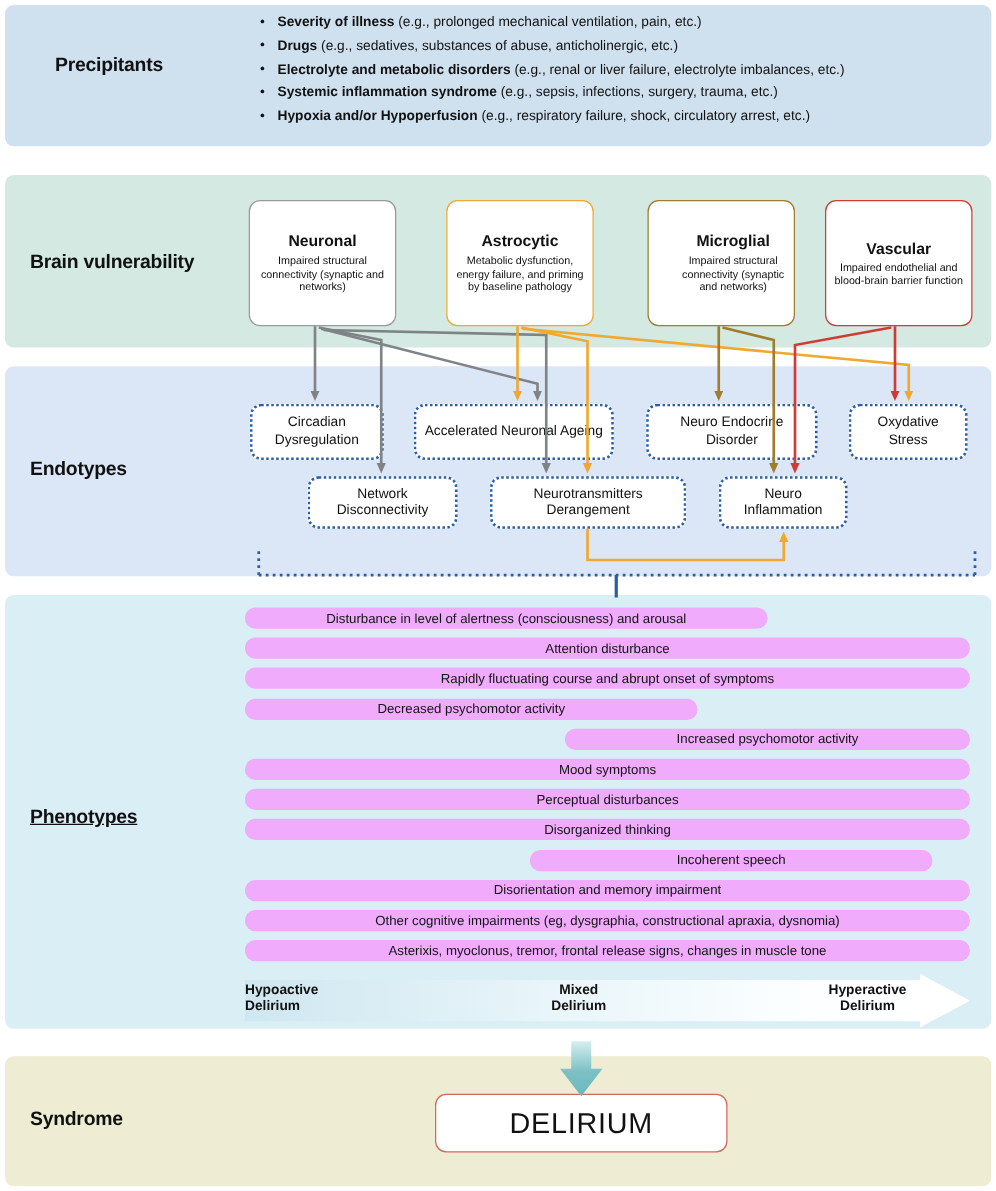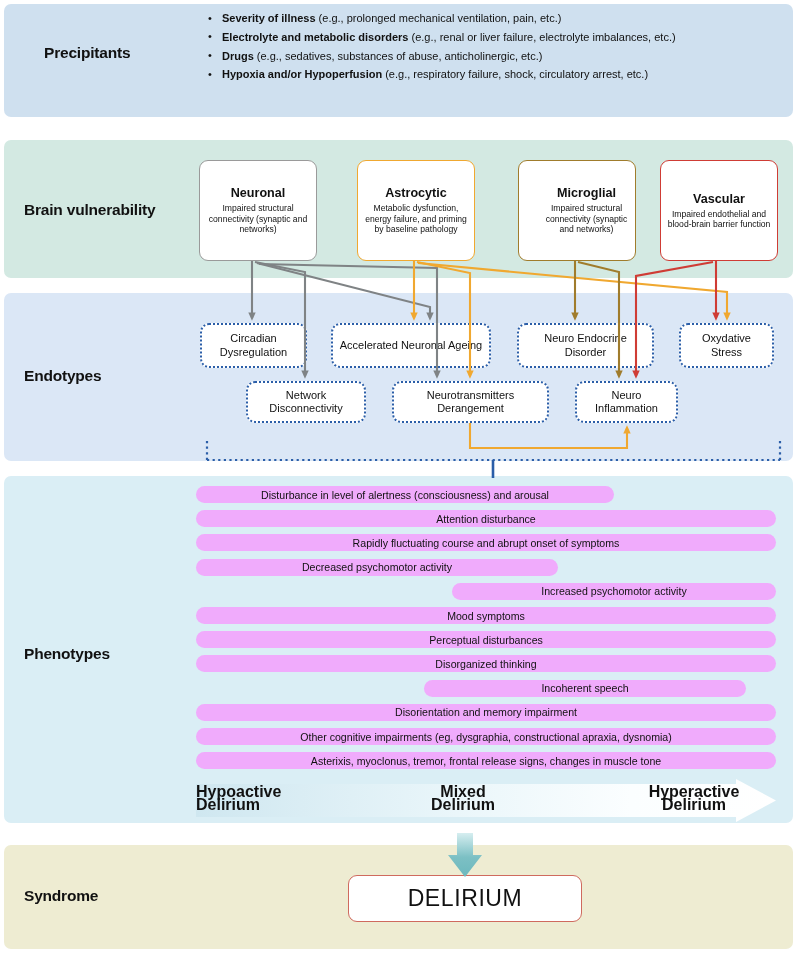--- a/index.html
+++ b/index.html
@@ -58,32 +58,32 @@
   #ebox-circadian{left:200px;top:323px;width:107px;height:45px;}
   #ebox-accelerated{left:331px;top:323px;width:160px;height:45px;}
   #ebox-neuroendocrine{left:517px;top:323px;width:137px;height:45px;}
   #ebox-oxydative{left:679px;top:323px;width:95px;height:45px;}
   #ebox-network{left:246px;top:381px;width:120px;height:42px;}
   #ebox-neurotransmitters{left:392px;top:381px;width:157px;height:42px;}
   #ebox-neuroinflammation{left:575px;top:381px;width:103px;height:42px;}
 
   
   #phenotypes-band{top:476px;height:347px;background:#daeef5;}
-  #phenotypes-label{top:645px;}
+  #phenotypes-label{top:645px;text-decoration:underline;}
   .pbar{
     position:absolute;height:17px;border-radius:9px;
     background:#f0abfc;
     display:flex;align-items:center;justify-content:center;
     font-size:10.6px;color:#111;box-sizing:border-box;white-space:nowrap;
   }
   #spectrum-arrow{
     position:absolute;left:196px;top:779px;width:580px;height:43px;
   }
   .spec-lab{
-    position:absolute;top:786px;font-size:16px;font-weight:700;
+    position:absolute;top:786px;font-size:11px;font-weight:700;
     line-height:12.6px;text-align:center;color:#111;white-space:nowrap;
   }
   #spec-hypo{left:196px;width:96px;text-align:left;}
   #spec-mixed{left:418px;width:90px;}
   #spec-hyper{left:646px;width:96px;}
 
   
   #syndrome-band{top:845px;height:104px;background:#eeecd2;}
   #syndrome-label{top:887px;}
   #delirium-box{
@@ -96,22 +96,23 @@
   
   #wires{position:absolute;left:0;top:0;width:797px;height:953px;pointer-events:none;}
 </style>
 </head>
 <body>
 
 <div class="band" id="precipitants-band"></div>
 <div class="band-label" id="precipitants-label">Precipitants</div>
 <ul id="precipitants-list">
     <li><b>Severity of illness</b><span> (e.g., prolonged mechanical ventilation, pain, etc.)</span></li>
+    <li><b>Drugs</b><span> (e.g., sedatives, substances of abuse,  anticholinergic, etc.)</span></li>
     <li><b>Electrolyte and metabolic disorders</b><span> (e.g., renal or liver failure, electrolyte imbalances, etc.)</span></li>
-    <li><b>Drugs</b><span> (e.g., sedatives, substances of abuse,  anticholinergic, etc.)</span></li>
+    <li><b>Systemic inflammation syndrome</b><span> (e.g., sepsis, infections, surgery, trauma, etc.)</span></li>
     <li><b>Hypoxia and/or Hypoperfusion</b><span> (e.g., respiratory failure, shock, circulatory arrest, etc.)</span></li>
   </ul>
 
 <div class="band" id="brain-band"></div>
 <div class="band-label" id="brain-label">Brain vulnerability</div>
 
 <div class="vbox" id="vbox-neuronal">
   <div class="vtitle">Neuronal</div>
   <div class="vsub">Impaired structural connectivity (synaptic and networks)</div>
 </div>

